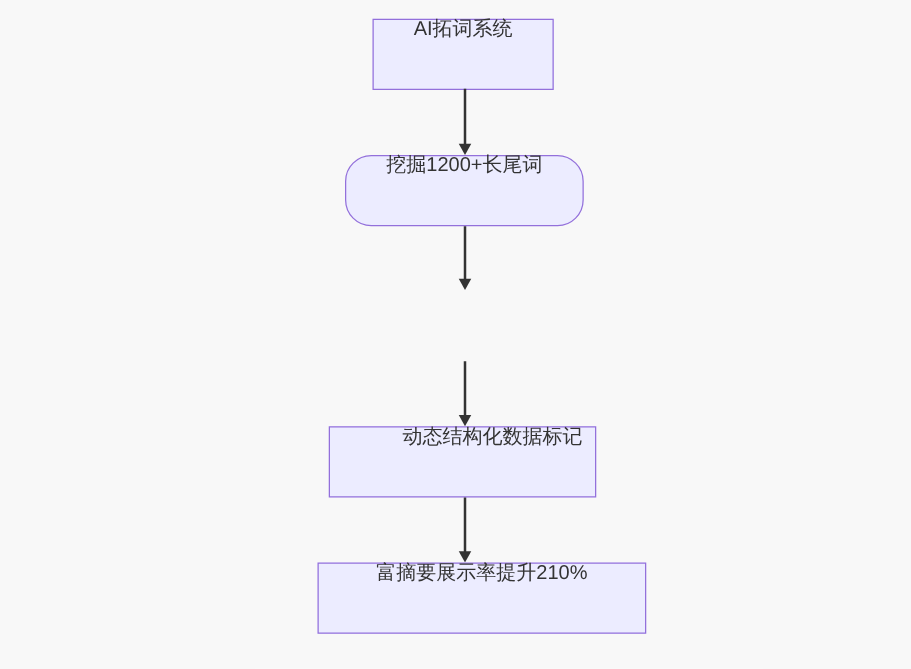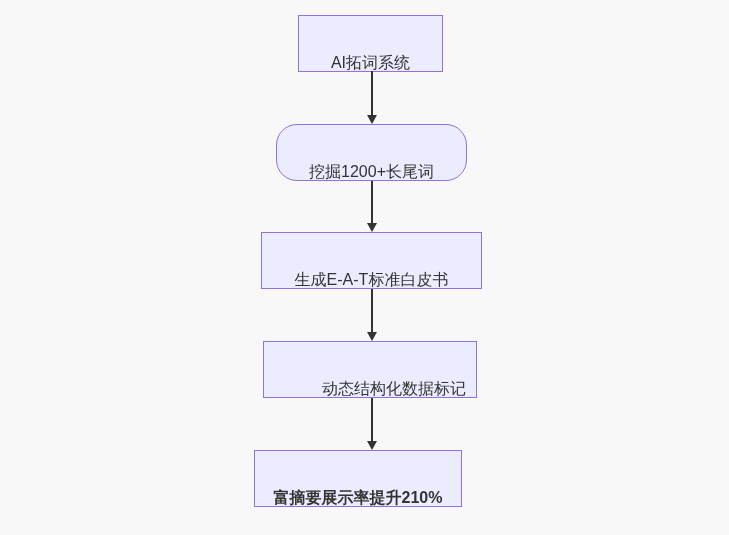--- a/index.html
+++ b/index.html
@@ -18,21 +18,21 @@
   }
   .flow-node {
     position: absolute;
     box-sizing: border-box;
     background: var(--node-fill, #ECECFF);
     border: 1px solid var(--node-border, #9370DB);
     color: var(--text, #333333);
     font-size: 16px;
     line-height: 1;
     display: flex;
-    align-items: flex-end;
+    align-items: flex-start;
     justify-content: center;
     text-align: center;
     white-space: nowrap;
   }
   .flow-arrow {
     position: absolute;
     width: 11px;
     display: flex;
     flex-direction: column;
     align-items: center;
@@ -67,35 +67,32 @@
 
   <div class="flow-node" style="left:276px; top:124px; width:191px; height:57px;border-radius:21px;">
     <span>挖掘1200+长尾词</span>
   </div>
 
   <div class="flow-arrow" style="left:366px; top:181px; height:51px;">
     <div class="shaft"></div>
     <div class="head"></div>
   </div>
 
-  <div class="flow-node" style="left:261px; top:232px; width:221px; height:57px;">
-    <span>生成E-A-T标准白皮书</span>
-  </div>
 
   <div class="flow-arrow" style="left:366px; top:289px; height:52px;">
     <div class="shaft"></div>
     <div class="head"></div>
   </div>
 
   <div class="flow-node" style="left:263px; top:341px; width:214px; height:57px;padding-left:48px;">
     <span>动态结构化数据标记</span>
   </div>
 
   <div class="flow-arrow" style="left:366px; top:398px; height:52px;">
     <div class="shaft"></div>
     <div class="head"></div>
   </div>
 
-  <div class="flow-node" style="left:254px; top:450px; width:208px; height:57px;font-weight:bold;">
+  <div class="flow-node" style="left:254px; top:450px; width:263px; height:57px;">
     <span>富摘要展示率提升210%</span>
   </div>
 
 </div>
 
 </body></html>

